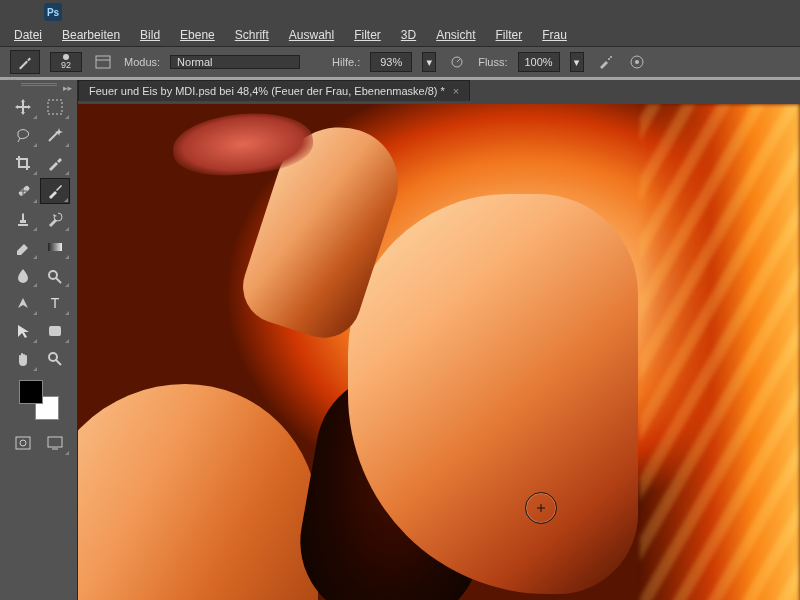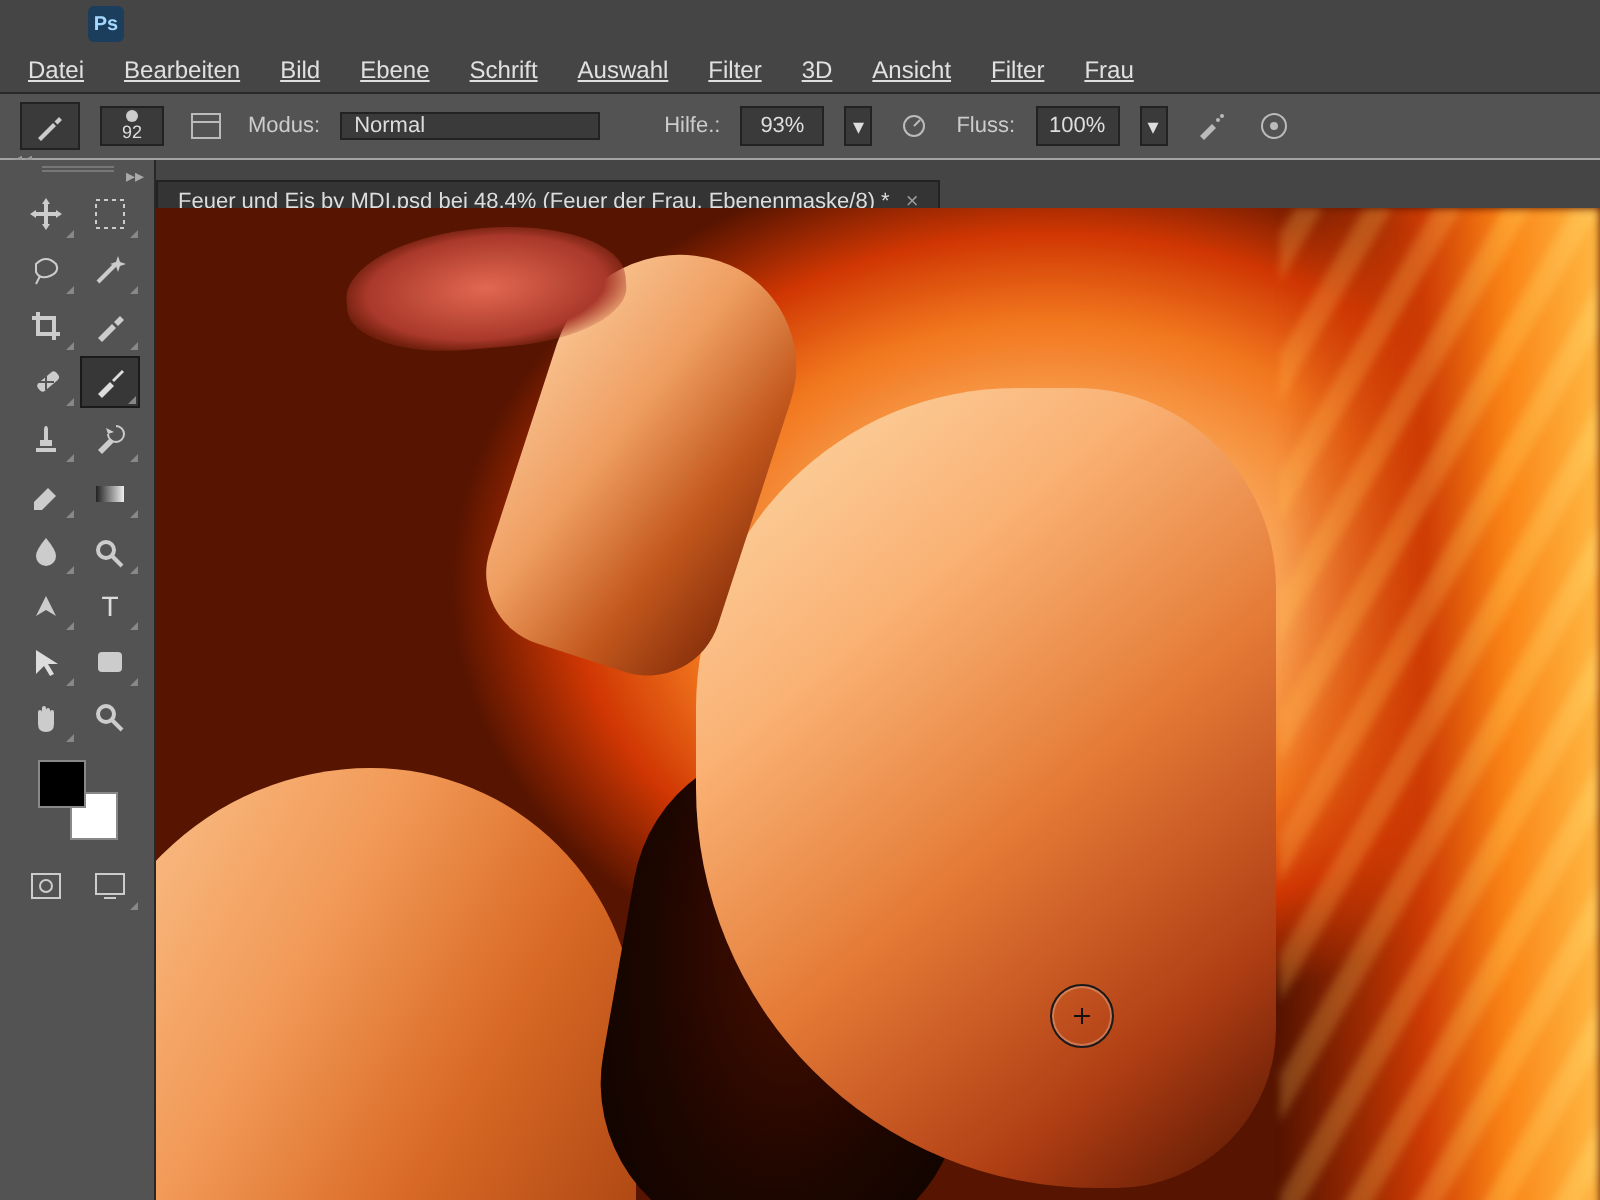--- a/index.html
+++ b/index.html
@@ -7,33 +7,33 @@
 
 
 .titlebar { height: 24px; background: #454545; display: flex; align-items: center; padding: 0 8px; margin-left: 36px; }
 .ps-logo { width: 18px; height: 18px; background: #1a3e5c; border-radius: 3px; display: flex; align-items: center; justify-content: center; color: #a5d8ff; font-weight: bold; font-size: 10px; margin-right: 10px; }
 
 
 .menubar { height: 22px; display: flex; align-items: center; padding: 0 4px; color: #e0e0e0; font-size: 12px; text-decoration: underline; }
 .menubar span { padding: 0 10px; cursor: default; }
 
 
-.optbar { height: 34px; background: #535353; border-top: 1px solid #2a2a2a; border-bottom: 1px solid #a3a3a3; display: flex; align-items: center; padding: 0 10px; gap: 10px; color: #ddd; font-size: 11px; }
+.optbar { height: 34px; background: #535353; border-top: 1px solid #2a2a2a; border-bottom: 3px solid #a3a3a3; display: flex; align-items: center; padding: 0 10px; gap: 10px; color: #ddd; font-size: 11px; }
 .brush-preview { width: 30px; height: 24px; background: #3a3a3a; border: 1px solid #222; display: flex; align-items: center; justify-content: center; position: relative; }
 .brush-preview svg { width: 18px; height: 18px; }
 .brush-size-box { width: 32px; text-align: center; background: #3a3a3a; border: 1px solid #222; display: flex; flex-direction: column; align-items: center; padding: 1px 0; font-size: 9px; line-height: 1.1; }
 .brush-size-box .dot { width: 6px; height: 6px; background: #ccc; border-radius: 50%; margin-bottom: 1px; }
 .opt-icon { width: 22px; height: 22px; display: flex; align-items: center; justify-content: center; color: #ccc; }
 .opt-label { color: #ccc; }
 .opt-select { background: #3a3a3a; border: 1px solid #222; color: #ddd; height: 14px; padding: 0 20px 0 6px; font-size: 11px; position: relative; }
 .opt-num { background: #3a3a3a; border: 1px solid #222; color: #ddd; width: 42px; height: 20px; text-align: center; font-size: 11px; display: inline-flex; align-items: center; justify-content: center; }
 .opt-arrow { width: 14px; height: 20px; background: #3a3a3a; border: 1px solid #222; display: inline-flex; align-items: center; justify-content: center; }
 
 
-.tabrow { height: 40px; background: #454545; display: flex; align-items: center; padding-left: 78px; }
+.tabrow { height: 40px; background: #454545; display: flex; align-items: flex-start; padding-left: 78px; }
 .expand-chevron { position: absolute; left: 6px; top: 74px; color: #999; font-size: 10px; }
 .doc-tab { background: #343434; color: #ddd; font-size: 11px; padding: 4px 10px; border-top: 1px solid #222; border-left: 1px solid #222; border-right: 1px solid #222; display: flex; align-items: center; gap: 8px; }
 .doc-tab .x { color: #999; font-size: 11px; }
 
 
 .tools { position: absolute; left: 0; top: 80px; width: 78px; bottom: 0; background: #535353; border-right: 1px solid #282828; display: flex; flex-direction: column; align-items: center; padding-top: 14px; }
 .tools-grip { position: absolute; top: 3px; left: 50%; transform: translateX(-18px); width: 36px; height: 5px; display: flex; flex-direction: column; gap: 1px; }
 .tools-grip div { height: 1px; background: #777; }
 .collapse-ico { position: absolute; top: 3px; right: 5px; color: #aaa; font-size: 9px; }
 .toolgrid { display: grid; grid-template-columns: 30px 30px; gap: 2px; }

